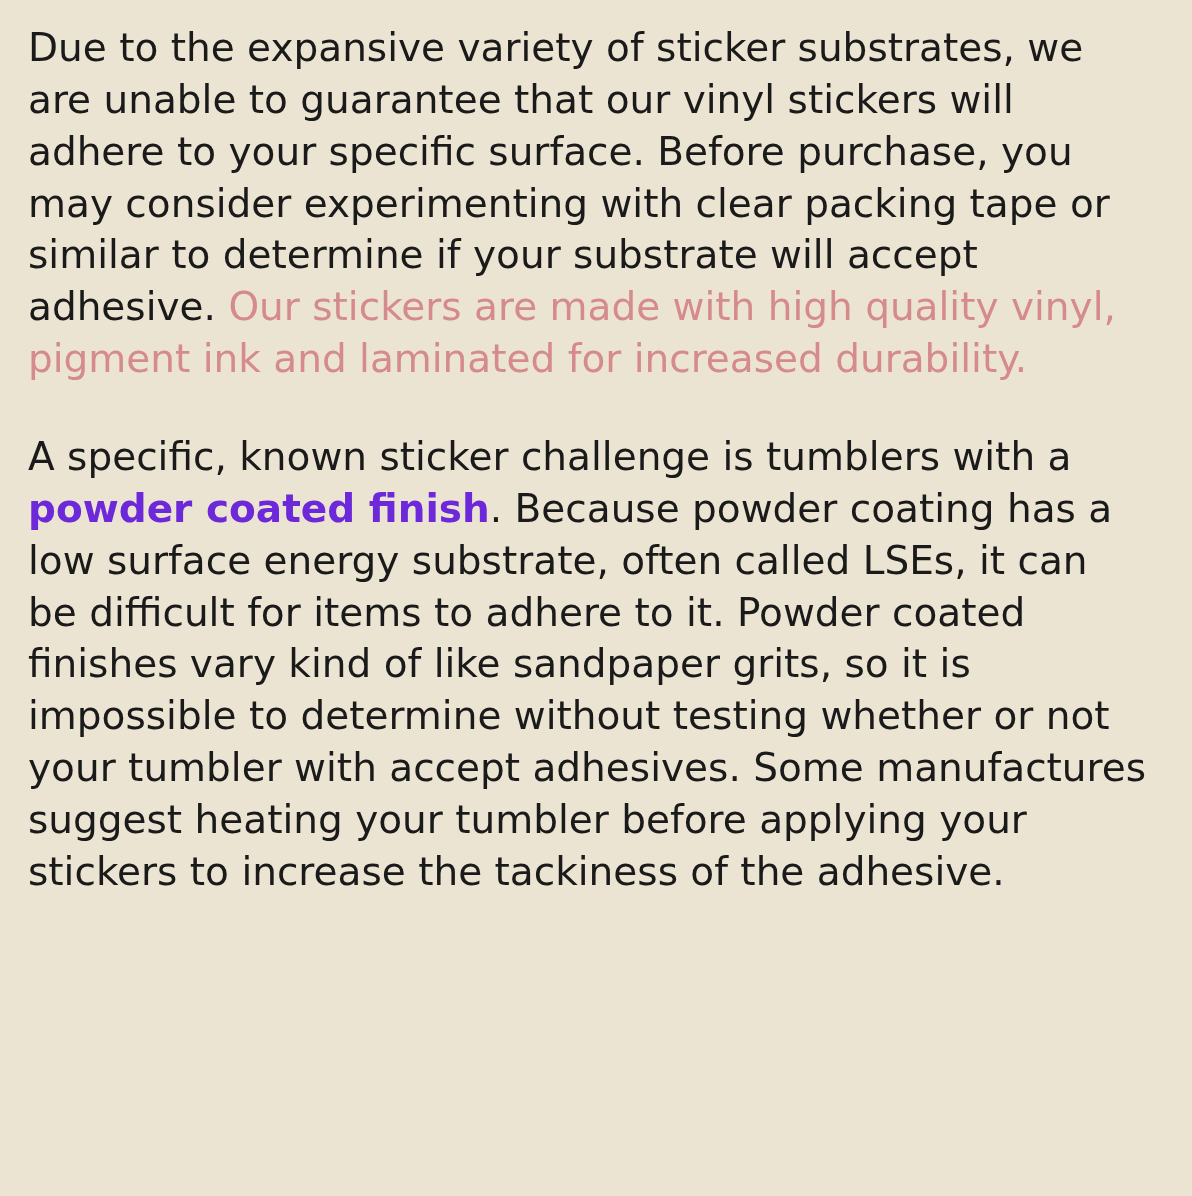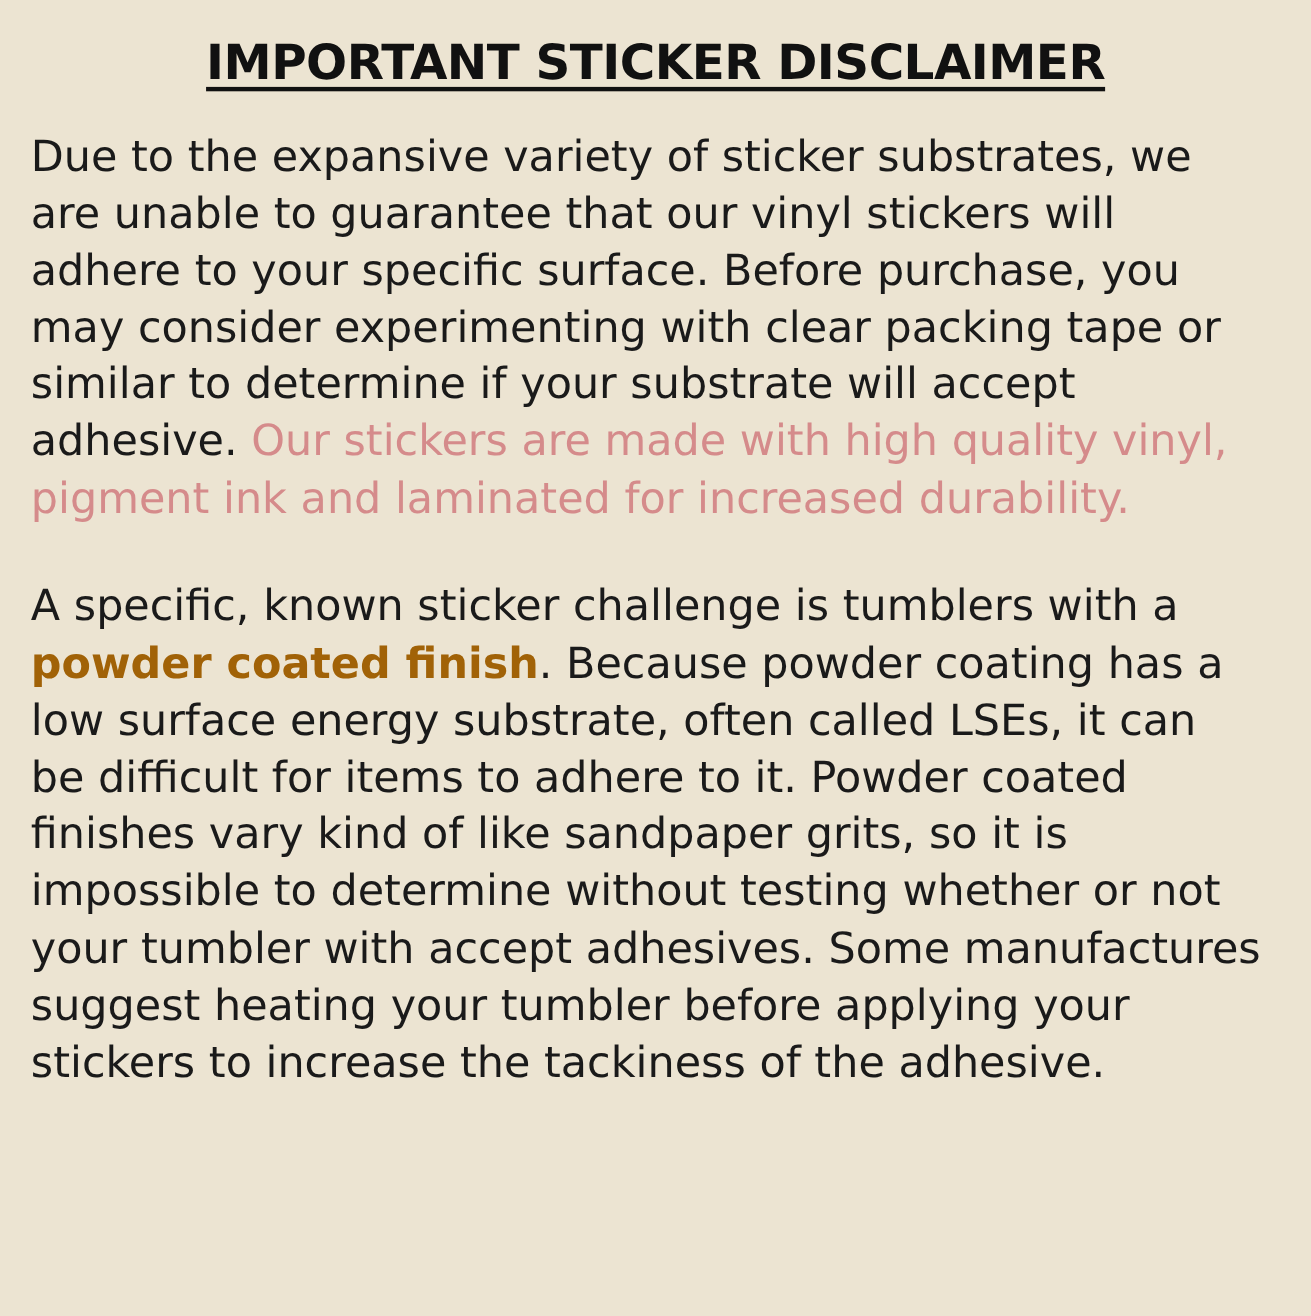--- a/index.html
+++ b/index.html
@@ -39,28 +39,27 @@
     margin: 0 16px 38px 0;
     text-align: left;
   }
   .para.second {
     margin-top: 46px;
   }
   .accent-red {
     color: #d58b8b;
   }
   .accent-blue {
-    color: #a16207;
+    color: #6d28d9;
     font-weight: bold;
   }
 </style>
 </head>
 <body>
 
 <div class="page">
 
-  <h1 class="title">IMPORTANT STICKER DISCLAIMER</h1>
 
   <p class="para"><span>Due to the expansive variety of sticker substrates, we are unable to guarantee that our vinyl stickers will adhere to your specific surface. Before purchase, you may consider experimenting with clear packing tape or similar to determine if your substrate will accept adhesive. </span><span class="accent-red">Our stickers are made with high quality vinyl, pigment ink and laminated for increased durability.</span></p>
 
   <p class="para second"><span>A specific, known sticker challenge is tumblers with a </span><span class="accent-blue">powder coated finish</span><span>.  Because powder coating has a low surface energy substrate, often called LSEs, it can be difficult for items to adhere to it. Powder coated finishes vary kind of like sandpaper grits,  so it is impossible to determine without testing whether or not your tumbler with accept adhesives. Some manufactures suggest heating your tumbler before applying your stickers to increase the tackiness of the adhesive.</span></p>
 
 </div>
 
 </body></html>

